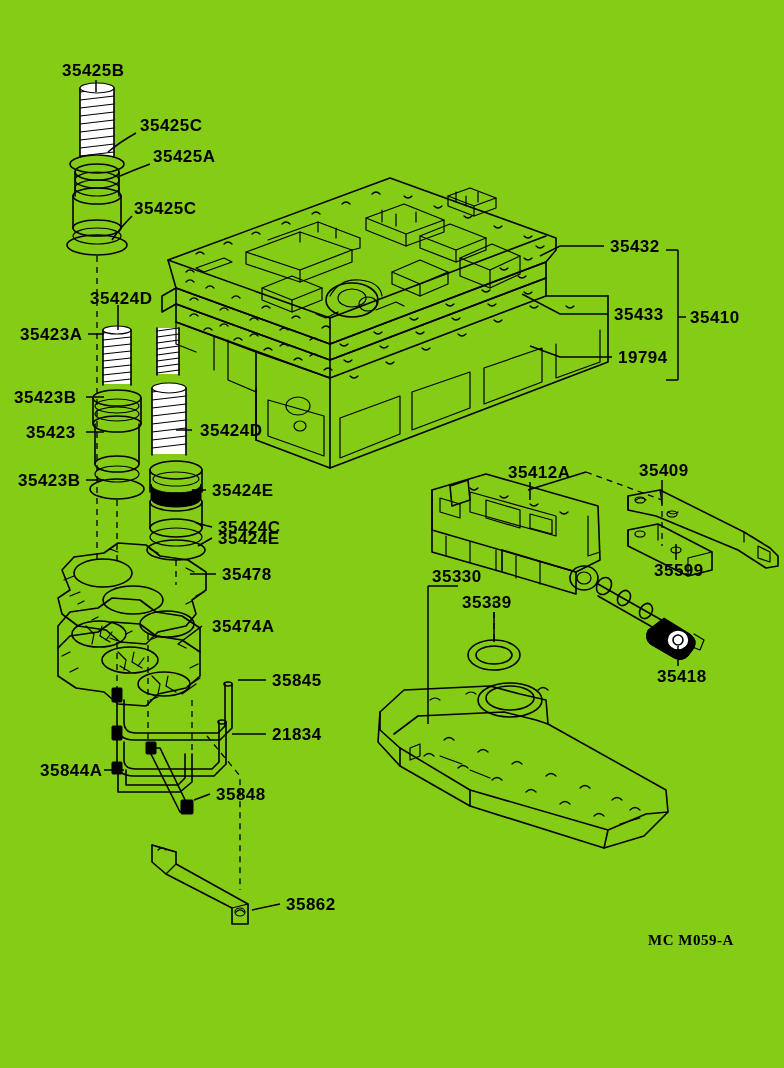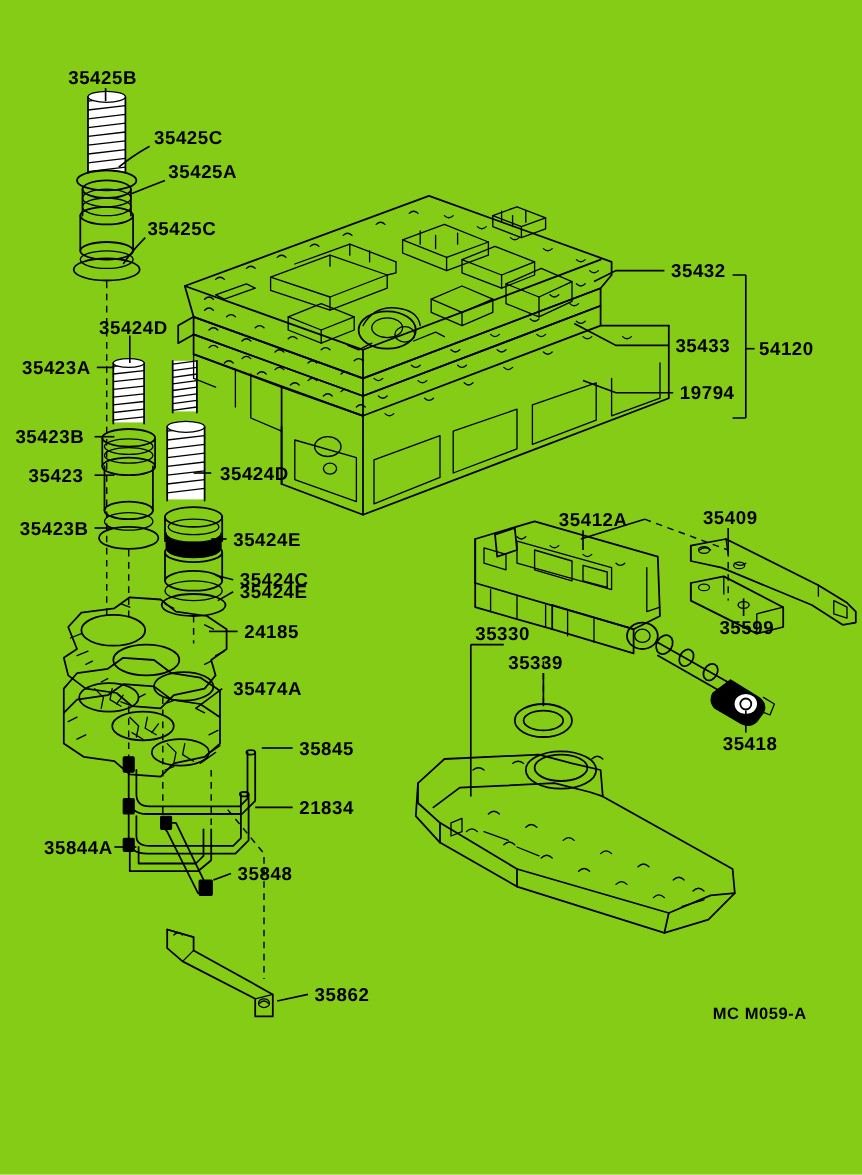--- a/index.html
+++ b/index.html
@@ -2,22 +2,22 @@
 <html><head>
 <meta charset="utf-8">
 <title>Parts Diagram</title>
 <style>
   html,body{margin:0;padding:0;background:#ffffff;}
   body{font-family:"Liberation Sans",sans-serif;}
   #page{position:relative;width:784px;height:1068px;background:#84cc16;overflow:hidden;}
   #art{position:absolute;left:0;top:0;width:784px;height:1068px;}
   .lbl{position:absolute;font-family:"Liberation Sans",sans-serif;font-weight:bold;
        font-size:17px;letter-spacing:0.5px;color:#000;white-space:nowrap;line-height:1;}
-  .code{position:absolute;font-family:Liberation Sans, sans-serif;font-weight:bold;
-        font-size:15px;letter-spacing:0.5px;color:#000;white-space:nowrap;}
+  .code{position:absolute;font-family:Liberation Serif, serif;font-weight:bold;
+        font-size:15px;letter-spacing:0.5px;color:#000;white-space:nowrap;margin-top:19px;}
 </style>
 </head>
 <body>
 
 <div id="page">
 
   <svg id="art" viewBox="0 0 784 1068" xmlns="http://www.w3.org/2000/svg">
     <defs>
       <style>
         .s{fill:none;stroke:#000;stroke-width:1.6;stroke-linejoin:round;stroke-linecap:round;}
@@ -379,32 +379,32 @@
   <div class="lbl" style="left:134px;top:200px">35425C</div>
   <div class="lbl" style="left:90px;top:290px">35424D</div>
   <div class="lbl" style="left:20px;top:326px">35423A</div>
   <div class="lbl" style="left:14px;top:389px">35423B</div>
   <div class="lbl" style="left:26px;top:424px">35423</div>
   <div class="lbl" style="left:200px;top:422px">35424D</div>
   <div class="lbl" style="left:18px;top:472px">35423B</div>
   <div class="lbl" style="left:212px;top:482px">35424E</div>
   <div class="lbl" style="left:218px;top:519px">35424C</div>
   <div class="lbl" style="left:218px;top:530px">35424E</div>
-  <div class="lbl" style="left:222px;top:566px">24185</div>
+  <div class="lbl" style="left:222px;top:566px">35478</div>
   <div class="lbl" style="left:212px;top:618px">35474A</div>
   <div class="lbl" style="left:272px;top:672px">35845</div>
   <div class="lbl" style="left:272px;top:726px">21834</div>
   <div class="lbl" style="left:40px;top:762px">35844A</div>
   <div class="lbl" style="left:216px;top:786px">35848</div>
   <div class="lbl" style="left:286px;top:896px">35862</div>
 
   <div class="lbl" style="left:610px;top:238px">35432</div>
   <div class="lbl" style="left:614px;top:306px">35433</div>
   <div class="lbl" style="left:618px;top:349px">19794</div>
-  <div class="lbl" style="left:690px;top:309px">54120</div>
+  <div class="lbl" style="left:690px;top:309px">35410</div>
   <div class="lbl" style="left:508px;top:464px">35412A</div>
   <div class="lbl" style="left:639px;top:462px">35409</div>
   <div class="lbl" style="left:654px;top:562px">35599</div>
   <div class="lbl" style="left:657px;top:668px">35418</div>
   <div class="lbl" style="left:432px;top:568px">35330</div>
   <div class="lbl" style="left:462px;top:594px">35339</div>
 
   <div class="code" style="left:648px;top:913px">MC M059-A</div>
 
 </div>

